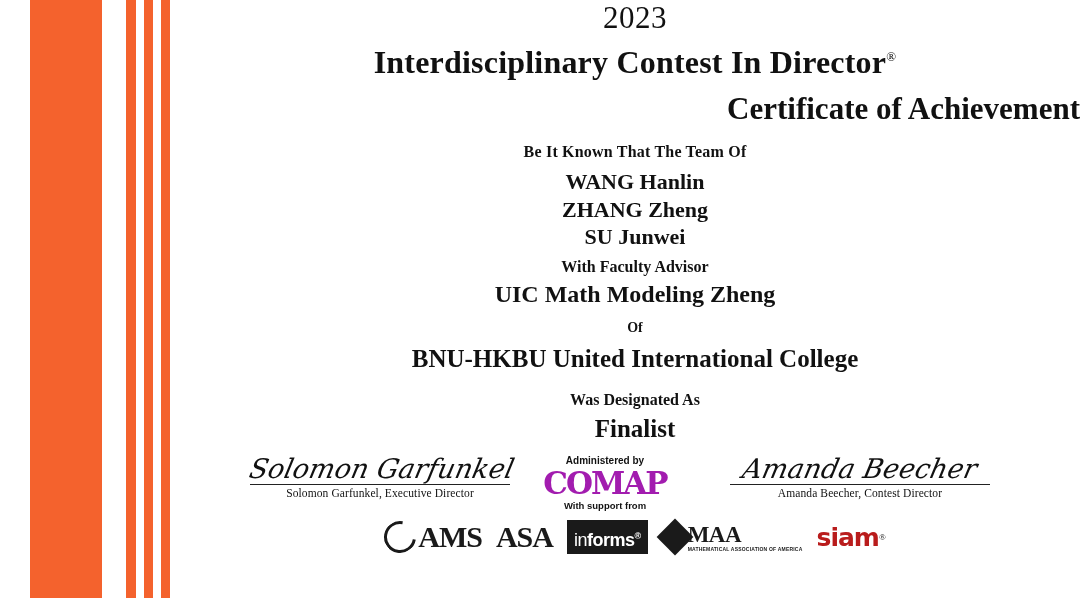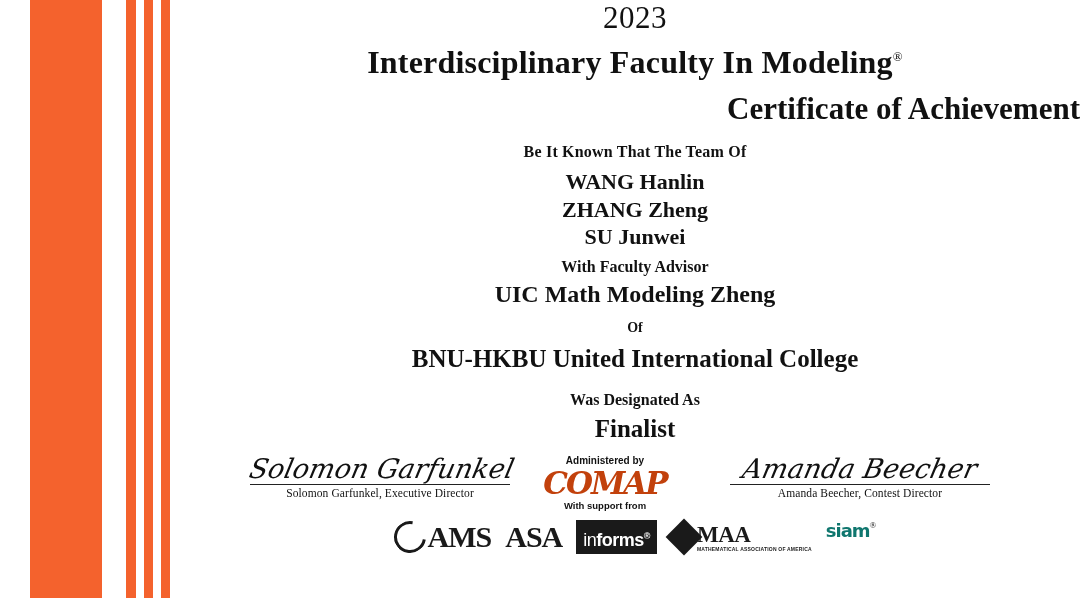--- a/index.html
+++ b/index.html
@@ -158,24 +158,23 @@
   }
   .administered {
     font-family: "Liberation Sans", sans-serif;
     font-size: 10px;
     font-weight: bold;
     color: #111;
   }
   .comap-logo {
     margin-top: 2px;
     font-family: "DejaVu Serif", serif;
-    font-style: italic;
     font-weight: bold;
     font-size: 31px;
-    color: #c2410c;
+    color: #a21caf;
     line-height: 1;
     letter-spacing: -2px;
   }
   .support {
     margin-top: 1px;
     font-family: "Liberation Sans", sans-serif;
     font-size: 9.5px;
     font-weight: bold;
     color: #111;
   }
@@ -187,20 +186,21 @@
     top: 516px;
     width: 890px;
     height: 42px;
     display: flex;
     align-items: center;
     justify-content: center;
     gap: 14px;
   }
   .spon {
     display: flex;
+    align-items: center;
     height: 34px;
   }
   .ams {
     font-family: "Liberation Serif", serif;
     font-size: 30px;
     font-weight: bold;
     color: #1a1a1a;
     letter-spacing: -1px;
     display: flex;
     align-items: center;
@@ -253,23 +253,23 @@
   .maa-sub {
     font-family: "Liberation Sans", sans-serif;
     font-size: 5px;
     font-weight: bold;
     color: #1a1a1a;
     letter-spacing: 0.2px;
     display: block;
   }
   .siam {
     font-family: "DejaVu Sans", sans-serif;
-    font-size: 18px;
-    font-weight: bold;
-    color: #0f766e;
+    font-size: 25px;
+    font-weight: bold;
+    color: #b91c1c;
     letter-spacing: -1px;
   }
   .reg-small {
     font-size: 9px;
     vertical-align: super;
   }
 </style>
 </head>
 <body>
 
@@ -280,21 +280,21 @@
     <div class="bar bar-thin1"></div>
     <div class="bar bar-thin2"></div>
     <div class="bar bar-thin3"></div>
   </div>
 
   <div class="content">
 
     <div class="year">2023</div>
 
     <div class="contest-title">
-      <span>Interdisciplinary Faculty In Modeling</span><span class="reg">®</span>
+      <span>Interdisciplinary Contest In Director</span><span class="reg">®</span>
     </div>
 
     <div class="cert-title">Certificate of Achievement</div>
 
     <div class="small-line">Be It Known That The Team Of</div>
 
     <div class="members-block">
       <div class="member">WANG Hanlin</div>
       <div class="member">ZHANG Zheng</div>
       <div class="member">SU Junwei</div>

